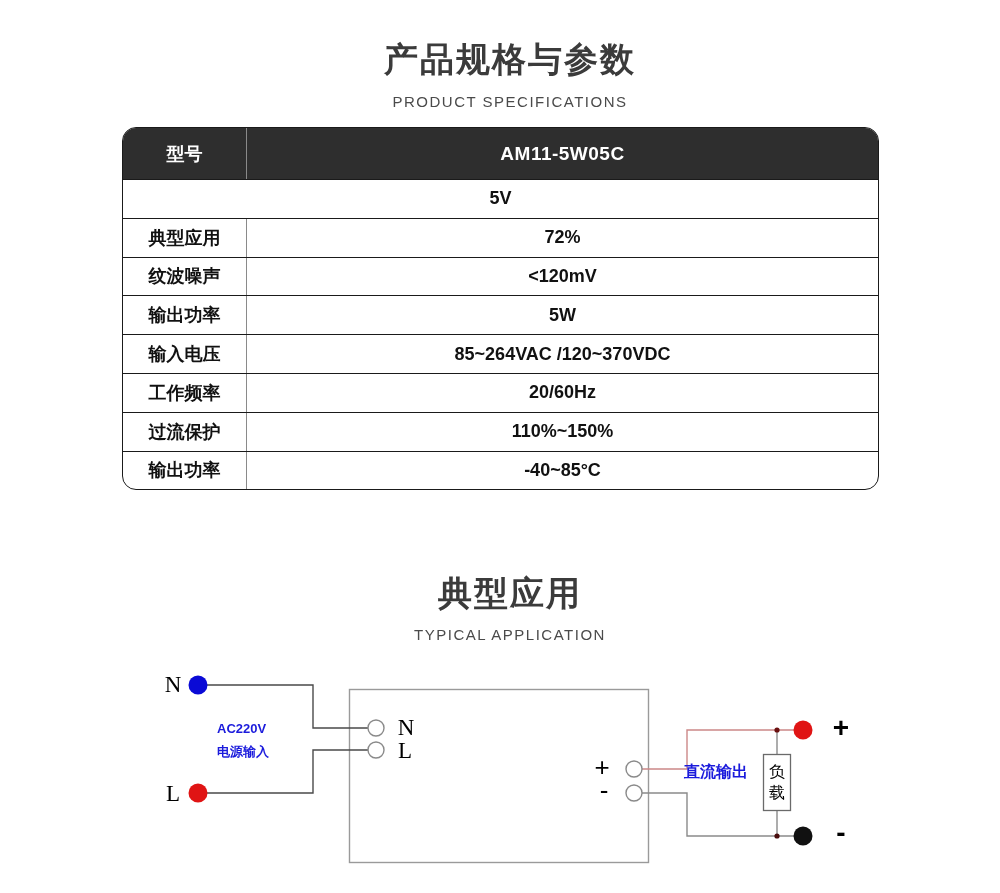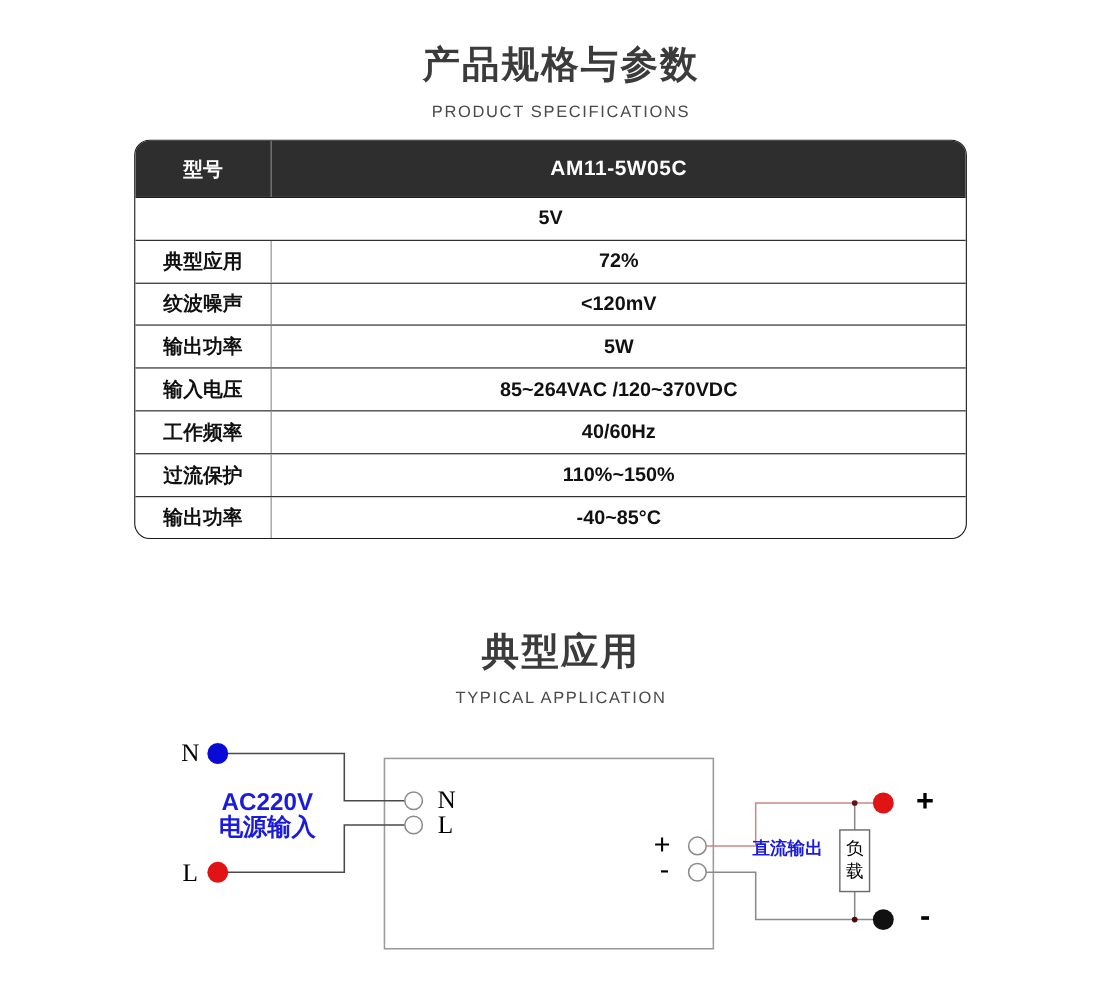--- a/index.html
+++ b/index.html
@@ -37,21 +37,21 @@
     font-size:18px;font-weight:700;
   }
   .tr.head .th{font-size:18px;}
   .tr.head .td{font-size:19px;letter-spacing:.5px;}
   
   .diagram{position:absolute;left:0;top:655px;width:1000px;height:238px;}
   .diagram svg{position:absolute;left:0;top:0;}
   .dlabel{position:absolute;transform:translate(-50%,-50%);white-space:nowrap;line-height:1;}
   .serif{font-family:"Liberation Serif","DejaVu Serif",serif;font-size:23px;font-weight:500;color:#000;}
   .blue{color:#1b1bdc;font-weight:700;}
-  #ac-input-label{left:243px;top:85px;font-size:22px;line-height:23px;text-align:center;transform:translate(-50%,-50%);position:absolute;}
+  #ac-input-label{left:243px;top:85px;font-size:13px;line-height:23px;text-align:left;transform:translate(-50%,-50%);position:absolute;}
   #dc-output-label{left:716px;top:117px;font-size:16px;}
   #load-label{
     position:absolute;left:777px;top:127px;transform:translate(-50%,-50%);
     width:18px;font-size:16px;line-height:21px;text-align:center;word-break:break-all;color:#000;font-weight:400;
   }
   .term{font-size:26px;font-weight:500;color:#000;}
   .out-sign{font-size:28px;font-weight:600;color:#000;}
 </style>
 </head>
 <body>
@@ -78,21 +78,21 @@
   <div class="tr">
     <div class="th">输出功率</div>
     <div class="td">5W</div>
   </div>
   <div class="tr">
     <div class="th">输入电压</div>
     <div class="td">85~264VAC /120~370VDC</div>
   </div>
   <div class="tr">
     <div class="th">工作频率</div>
-    <div class="td">40/60Hz</div>
+    <div class="td">20/60Hz</div>
   </div>
   <div class="tr">
     <div class="th">过流保护</div>
     <div class="td">110%~150%</div>
   </div>
   <div class="tr">
     <div class="th">输出功率</div>
     <div class="td">-40~85°C</div>
   </div>
 </div>

